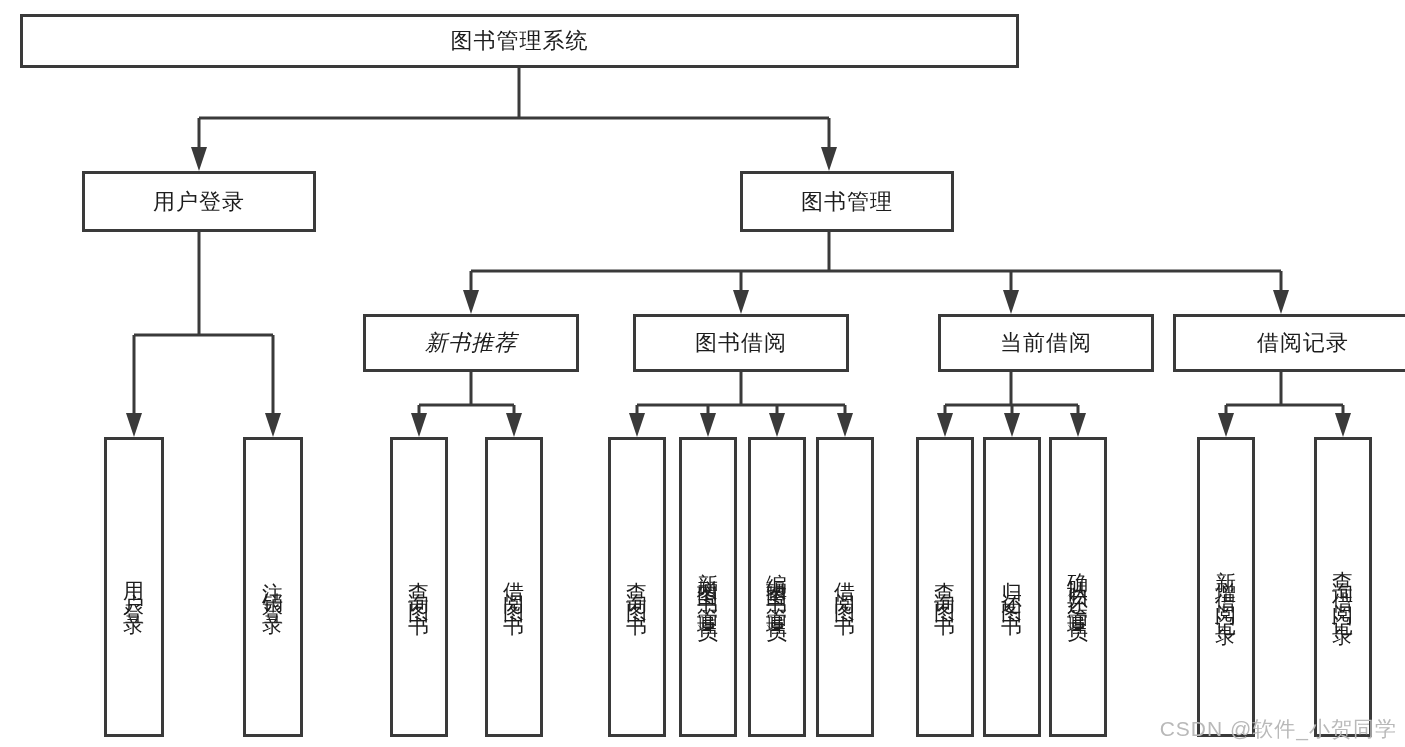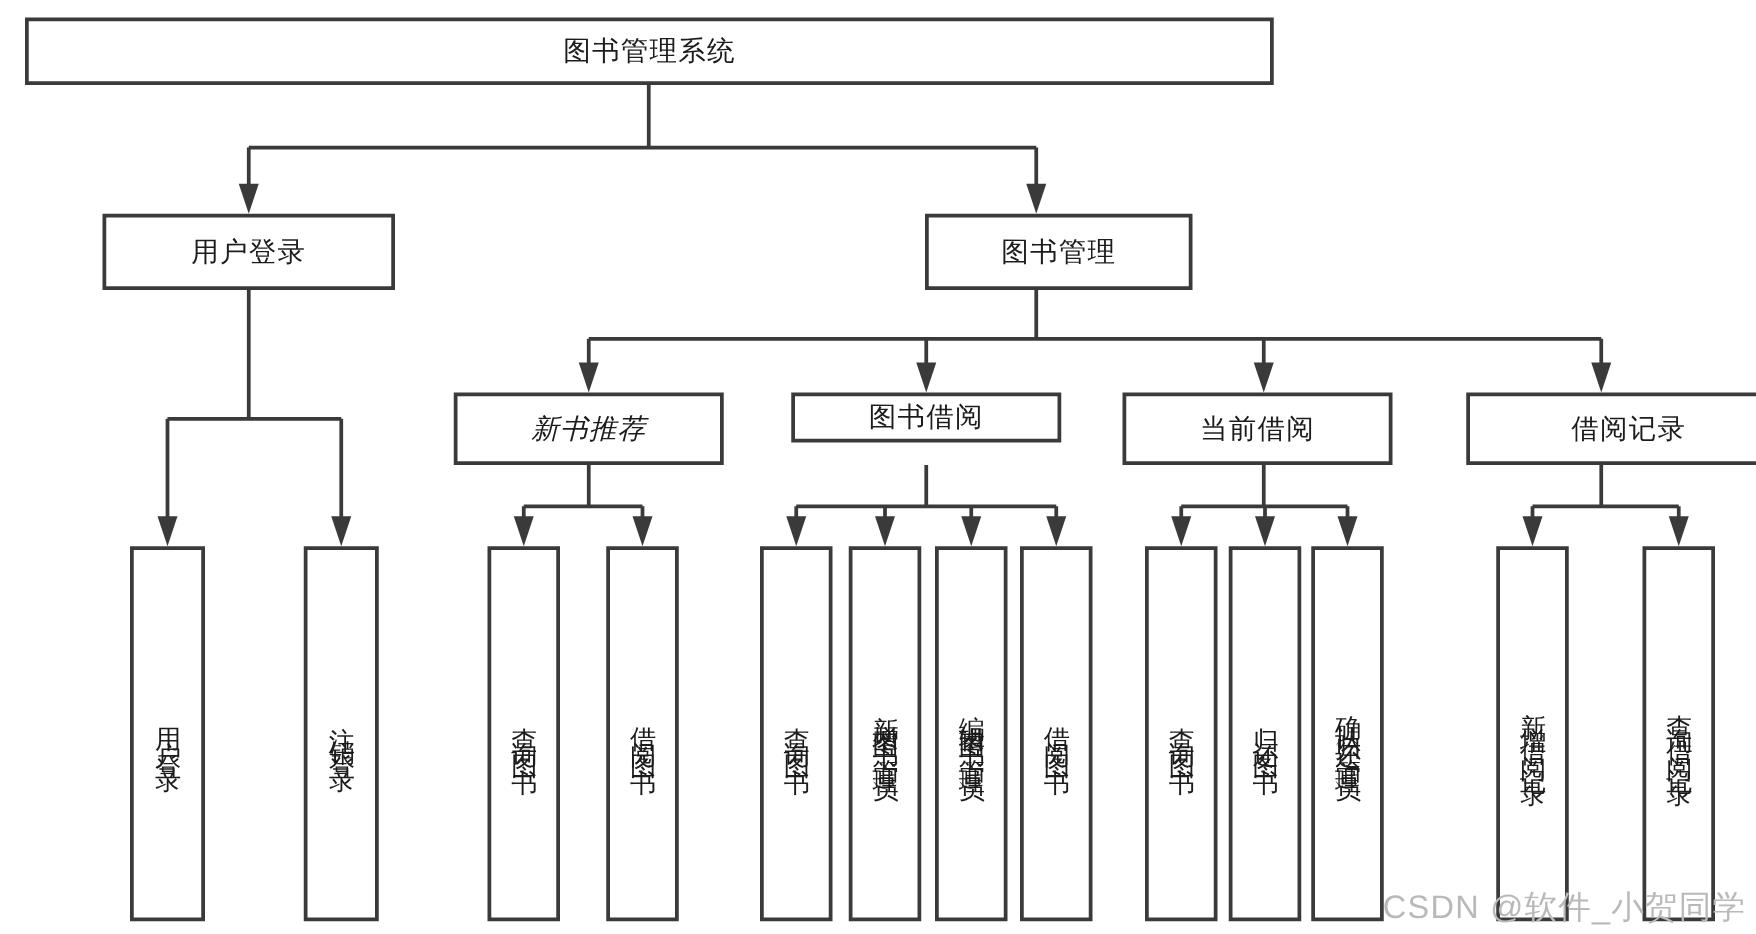--- a/index.html
+++ b/index.html
@@ -47,21 +47,21 @@
     line-height: 1;
     white-space: nowrap;
   }
   .vtext.tight {
     letter-spacing: 7px;
   }
   .watermark {
     position: absolute;
     right: 8px;
     bottom: 4px;
-    font-size: 26px;
+    font-size: 21px;
     color: #b9b9b9;
     letter-spacing: 1px;
     white-space: nowrap;
   }
 </style>
 </head>
 <body>
 
 <div class="canvas">
 
@@ -111,22 +111,22 @@
       <polygon points="1335,413 1351,413 1343,437"></polygon>
     </g>
   </svg>
 
   <div class="node" style="left:20px; top:14px; width:999px; height:54px;">图书管理系统</div>
 
   <div class="node" style="left:82px; top:171px; width:234px; height:61px;">用户登录</div>
   <div class="node" style="left:740px; top:171px; width:214px; height:61px;">图书管理</div>
 
   <div class="node" style="left:363px; top:314px; width:216px; height:58px;font-style:italic;">新书推荐</div>
-  <div class="node" style="left:633px; top:314px; width:216px; height:40px;">图书借阅</div>
-  <div class="node" style="left:898px; top:314px; width:216px; height:58px;">当前借阅</div>
+  <div class="node" style="left:633px; top:314px; width:216px; height:58px;">图书借阅</div>
+  <div class="node" style="left:938px; top:314px; width:216px; height:58px;">当前借阅</div>
   <div class="node" style="left:1173px; top:314px; width:260px; height:58px;">借阅记录</div>
 
   <div class="node vbox" style="left:104px; top:437px; width:60px; height:300px;">
     <span class="vtext">用户登录</span>
   </div>
   <div class="node vbox" style="left:243px; top:437px; width:60px; height:300px;">
     <span class="vtext">注销登录</span>
   </div>
 
   <div class="node vbox" style="left:390px; top:437px; width:58px; height:300px;">

